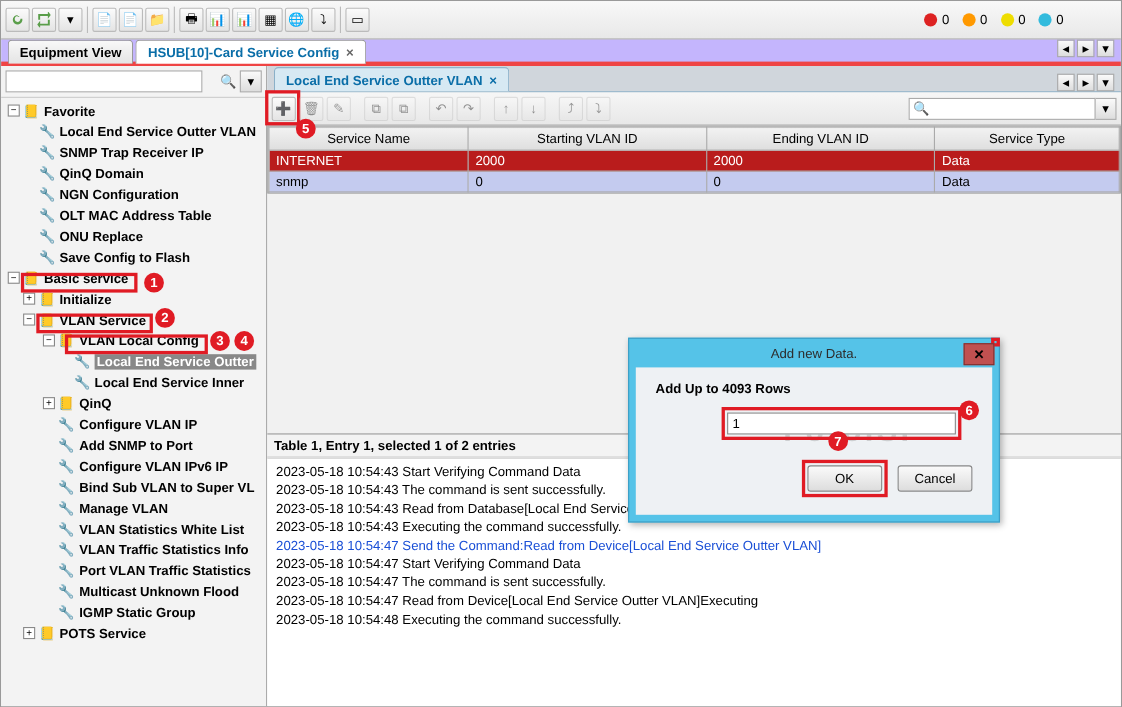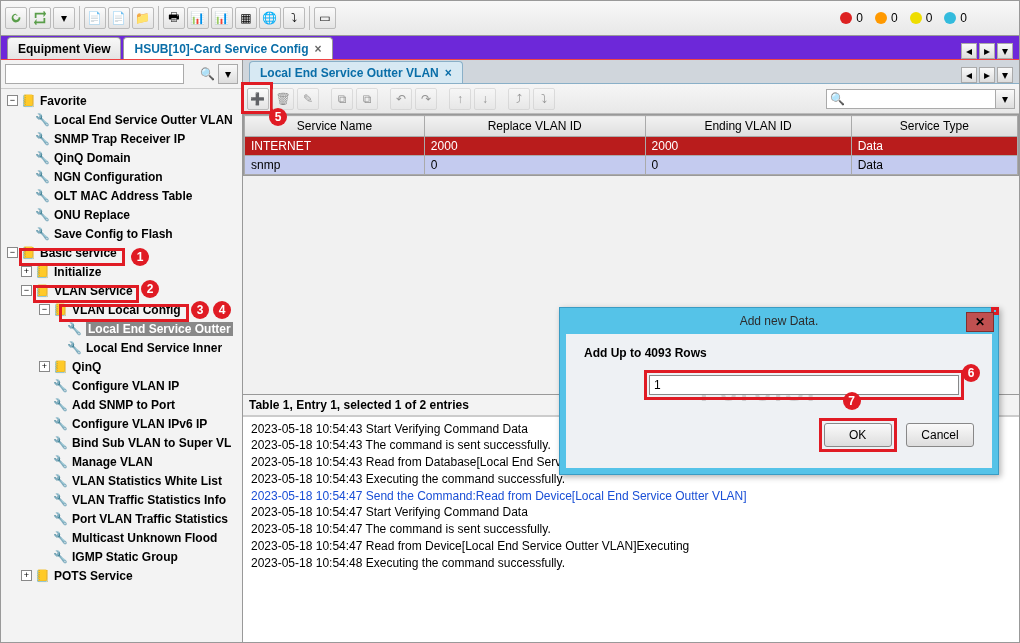--- a/index.html
+++ b/index.html
@@ -10,21 +10,21 @@
 .toolbar-group { display: flex; gap: 2px; }
 .toolbar-sep { width: 1px; height: 24px; background: #bbb; margin: 0 4px; }
 .tb-btn { width: 22px; height: 22px; background: linear-gradient(#fbfbfb,#e4e4e4); border: 1px solid #bbb; border-radius: 2px; display: flex; align-items: center; justify-content: center; cursor: pointer; }
 .tb-btn svg { width: 14px; height: 14px; }
 
 .status-dots { margin-left: auto; display: flex; gap: 4px; align-items: center; padding-right: 40px; }
 .dot { width: 12px; height: 12px; border-radius: 50%; display: inline-block; }
 .status-count { margin-right: 8px; }
 
 
-.tab-strip { height: 24px; background: #6d28d9; border-bottom: 1px solid #ef4444; display: flex; align-items: flex-end; padding-left: 6px; position: relative; }
+.tab-strip { height: 24px; background: #c4b5fd; border-bottom: 4px solid #ef4444; display: flex; padding-left: 6px; position: relative; }
 .tab { height: 22px; padding: 3px 10px; background: linear-gradient(#f8f8f8,#e4e4e4); border: 1px solid #999; border-bottom: none; border-radius: 4px 4px 0 0; margin-right: 2px; display: flex; align-items: center; font-weight: bold; }
 .tab.active { background: #fff; color: #0a6ea8; }
 .tab .close { margin-left: 6px; cursor: pointer; color: #666; }
 .tab-nav { margin-left: auto; display: flex; gap: 2px; padding-right: 6px; }
 .nav-btn { width: 16px; height: 16px; background: linear-gradient(#fafafa,#ddd); border: 1px solid #aaa; display: flex; align-items: center; justify-content: center; }
 
 
 .main { display: flex; height: calc(100% - 59px); }
 .left-panel { width: 242px; border-right: 1px solid #999; background: #f3f3f3; display: flex; flex-direction: column; }
 .left-header { height: 20px; padding: 2px 6px; border-bottom: 1px solid #ccc; background: linear-gradient(#f5f5f5,#e4e4e4); }
@@ -61,21 +61,21 @@
 table.data td { border: 1px solid #aaa; padding: 2px 6px; height: 18px; }
 tr.row-sel td { background: #b91c1c; color: #fff; }
 tr.row-alt td { background: #c4cbef; }
 
 .log-header { padding: 3px 6px; font-weight: bold; border-top: 1px solid #999; border-bottom: 1px solid #ccc; background: #f3f3f3; }
 .log-area { flex: 1; background: #fff; padding: 4px 8px; overflow: auto; border-top: 1px solid #ccc; }
 .log-line { line-height: 1.4; }
 .log-line.blue { color: #1a4fd6; }
 
 
-.dialog { position: absolute; top: 247px; left: 316px; width: 440px; background: #55c3e8; border: 1px solid #3a9cc4; box-shadow: 2px 2px 6px rgba(0,0,0,0.3); z-index: 10; }
+.dialog { position: absolute; top: 247px; left: 328px; width: 338px; background: #55c3e8; border: 1px solid #3a9cc4; box-shadow: 2px 2px 6px rgba(0,0,0,0.3); z-index: 10; }
 .dlg-title { height: 26px; display: flex; align-items: center; justify-content: center; color: #2d2d2d; font-size: 13px; position: relative; }
 .dlg-close { position: absolute; right: 2px; top: 2px; width: 28px; height: 20px; background: #c05050; border: 1px solid #803030; display: flex; align-items: center; justify-content: center; color: #000; font-weight: bold; }
 .dlg-close-wrap { position: absolute; right: -1px; top: -1px; border: 3px solid #e01b24; padding: 1px; }
 .dlg-body { background: #eef1f4; margin: 0 6px 6px 6px; padding: 12px 18px 16px 18px; }
 .dlg-label { font-weight: bold; display: block; margin-bottom: 10px; }
 .dlg-input-wrap { border: 3px solid #e01b24; padding: 2px; margin-left: 60px; margin-right: 10px; }
 .dlg-input { width: 100%; height: 20px; border: 1px solid #888; padding: 0 4px; }
 .dlg-buttons { text-align: right; margin-top: 18px; }
 .dlg-ok-wrap { border: 3px solid #e01b24; display: inline-block; padding: 2px; }
 .dlg-btn { width: 68px; height: 24px; background: linear-gradient(#fafafa,#ddd); border: 1px solid #888; border-radius: 3px; cursor: pointer; }
@@ -345,21 +345,21 @@
         </div>
         <div class="dd-btn">▾</div>
       </div>
     </div>
 
     <div class="table-container">
       <table class="data">
         <thead>
             <tr>
           <th>Service Name</th>
-          <th>Replace VLAN ID</th>
+          <th>Starting VLAN ID</th>
           <th>Ending VLAN ID</th>
           <th>Service Type</th>
         </tr>
           </thead>
         <tbody>
           <tr class="row-sel">
             <td>INTERNET</td>
               <td>2000</td>
               <td>2000</td>
               <td>Data</td>

